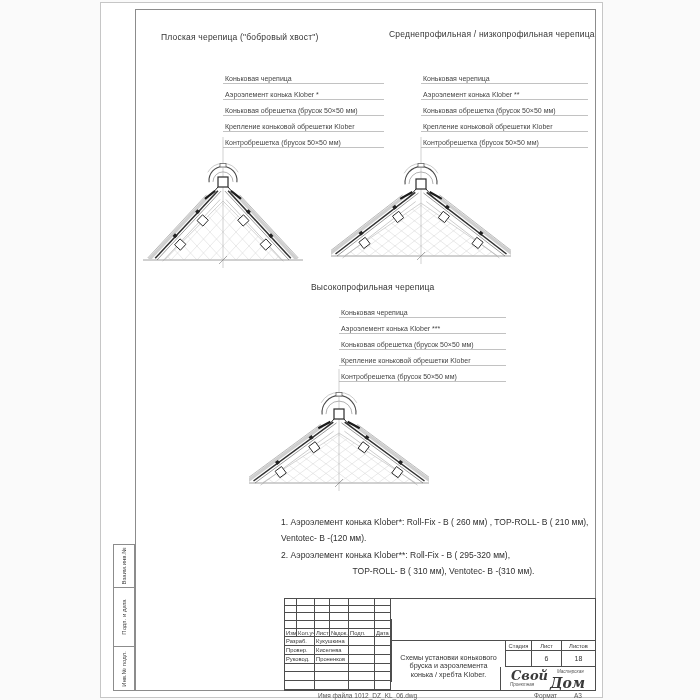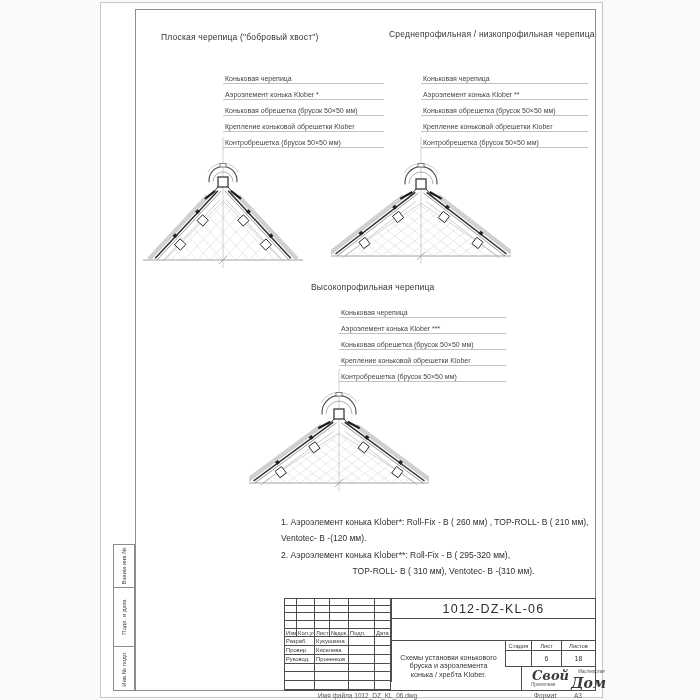--- a/index.html
+++ b/index.html
@@ -24,21 +24,21 @@
   .tbc{border-right:1px solid #4d4d4d;border-bottom:1px solid #4d4d4d;font-size:5.8px;color:#3a3a3a;
     padding:0 0 0 1px;overflow:hidden;white-space:nowrap;display:flex;align-items:center;}
   .sp2{grid-column:span 2;}
   .tb-cell{border-left:1px solid #4d4d4d;border-bottom:1px solid #4d4d4d;display:flex;align-items:center;justify-content:center;overflow:hidden;}
   #tb-docnum{left:106px;top:0;width:204px;height:20px;font-size:12.5px;letter-spacing:1.2px;color:#2e2e2e;}
   #tb-emptywide{left:106px;top:20px;width:204px;height:22px;}
   #tb-title{left:106px;top:34px;width:114px;height:49px;border-bottom:none;flex-direction:column;justify-content:flex-end;padding-bottom:3px;}
   #tb-title .tl{font-size:7.2px;color:#333;line-height:8.4px;text-align:center;white-space:nowrap;}
   .tb-h{font-size:5.8px;color:#3a3a3a;}
   .tb-v{font-size:7px;color:#333;}
-  #tb-logo{left:236px;top:68px;width:90px;height:23px;border-bottom:none;position:absolute;}
+  #tb-logo{left:215px;top:68px;width:90px;height:23px;border-bottom:none;position:absolute;}
   .logo-big{position:absolute;font-family:"DejaVu Serif",serif;font-style:italic;font-weight:bold;color:#3a3a3a;}
   .logo-small{position:absolute;font-size:4.5px;color:#555;font-style:italic;white-space:nowrap;}
   
   .vcell{left:12px;width:22px;border:1px solid #8c8c8c;display:flex;align-items:center;justify-content:center;background:#fff;}
   .vcell span{transform:rotate(-90deg);white-space:nowrap;font-size:6px;color:#444;}
   
   .margin-txt{font-size:6.5px;color:#555;white-space:nowrap;}
 </style>
 </head>
 <body>
@@ -388,21 +388,20 @@
         <div class="tbc"></div>
         <div class="tbc sp2"></div>
         <div class="tbc sp2"></div>
         <div class="tbc"></div>
         <div class="tbc"></div>
         <div class="tbc sp2"></div>
         <div class="tbc sp2"></div>
         <div class="tbc"></div>
         <div class="tbc"></div>
       </div>
-    <div id="tb-docnum" class="abs tb-cell">1012-DZ-KL-06</div>
     <div id="tb-emptywide" class="abs tb-cell"></div>
     <div id="tb-title" class="abs tb-cell">
       <div class="tl">Схемы установки конькового</div>
       <div class="tl">бруска и аэроэлемента</div>
       <div class="tl">конька / хребта Klober.</div>
     </div>
     <div class="abs tb-cell tb-h" style="left:220px;top:42px;width:26px;height:10px;">Стадия</div>
     <div class="abs tb-cell tb-h" style="left:246px;top:42px;width:30px;height:10px;">Лист</div>
     <div class="abs tb-cell tb-h" style="left:276px;top:42px;width:34px;height:10px;">Листов</div>
     <div class="abs tb-cell tb-v" style="left:220px;top:52px;width:26px;height:16px;"></div>

